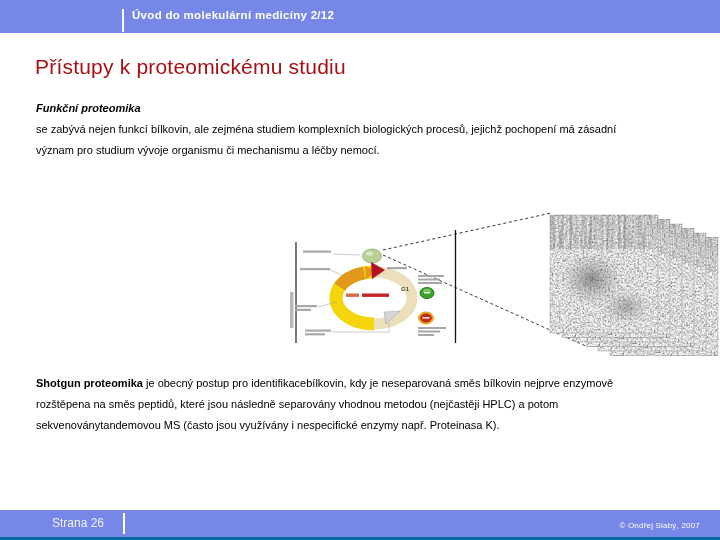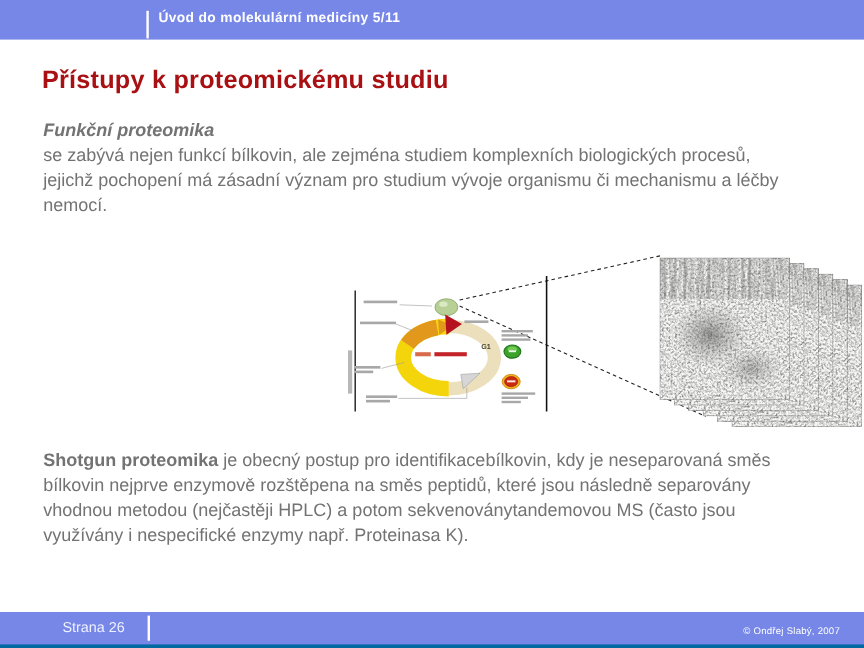--- a/index.html
+++ b/index.html
@@ -11,26 +11,26 @@
   
   .header-bar { position:absolute; top:0; left:0; width:720px; height:33px; background:#7787e8; }
   .header-divider { position:absolute; left:122px; top:9px; width:2px; height:23px; background:#ffffff; }
   .header-label {
     position:absolute; left:132px; top:9px; color:#ffffff;
     font-size:11.5px; font-weight:bold; letter-spacing:0.3px; white-space:nowrap;
   }
   
   .page-title {
     position:absolute; left:35px; top:55px; margin:0;
-    color:#a81014; font-size:21px; font-weight:bold; letter-spacing:0.2px;
+    color:#a81014; font-size:21px; font-weight:normal; letter-spacing:0.2px;
   }
   
   .para {
     position:absolute; left:36px; width:614px; margin:0;
-    color:#737373; font-size:15px; line-height:21px; font-weight:normal;
+    color:#000000; font-size:11px; line-height:21px; font-weight:normal;
   }
   .para-1 { top:98px; }
   .para-2 { top:373px; }
   .lead-italic { display:block; font-weight:bold; font-style:italic; }
   .lead-bold { font-weight:bold;margin-top:24px; }
   
   .figure-wrap { position:absolute; left:285px; top:190px; width:435px; height:172px; }
   
   .footer-bar {
     position:absolute; left:0; bottom:0; width:720px; height:30px;
@@ -46,21 +46,21 @@
     font-size:8px; letter-spacing:0.2px;
   }
 </style>
 </head>
 <body>
 
 <div class="slide">
 
   <div class="header-bar">
     <div class="header-divider"></div>
-    <span class="header-label">Úvod do molekulární medicíny 5/11</span>
+    <span class="header-label">Úvod do molekulární medicíny 2/12</span>
   </div>
 
   <h1 class="page-title">Přístupy k proteomickému studiu</h1>
 
   <p class="para para-1"><span class="lead-italic">Funkční proteomika</span><span>se zabývá nejen funkcí bílkovin, ale zejména studiem komplexních biologických procesů, jejichž pochopení má zásadní význam pro studium vývoje organismu či mechanismu a léčby nemocí.</span></p>
 
   <div class="figure-wrap">
     <svg width="435" height="172" viewBox="0 0 435 172" xmlns="http://www.w3.org/2000/svg">
       <defs>
         <filter id="gelNoise" x="0%" y="0%" width="100%" height="100%">

